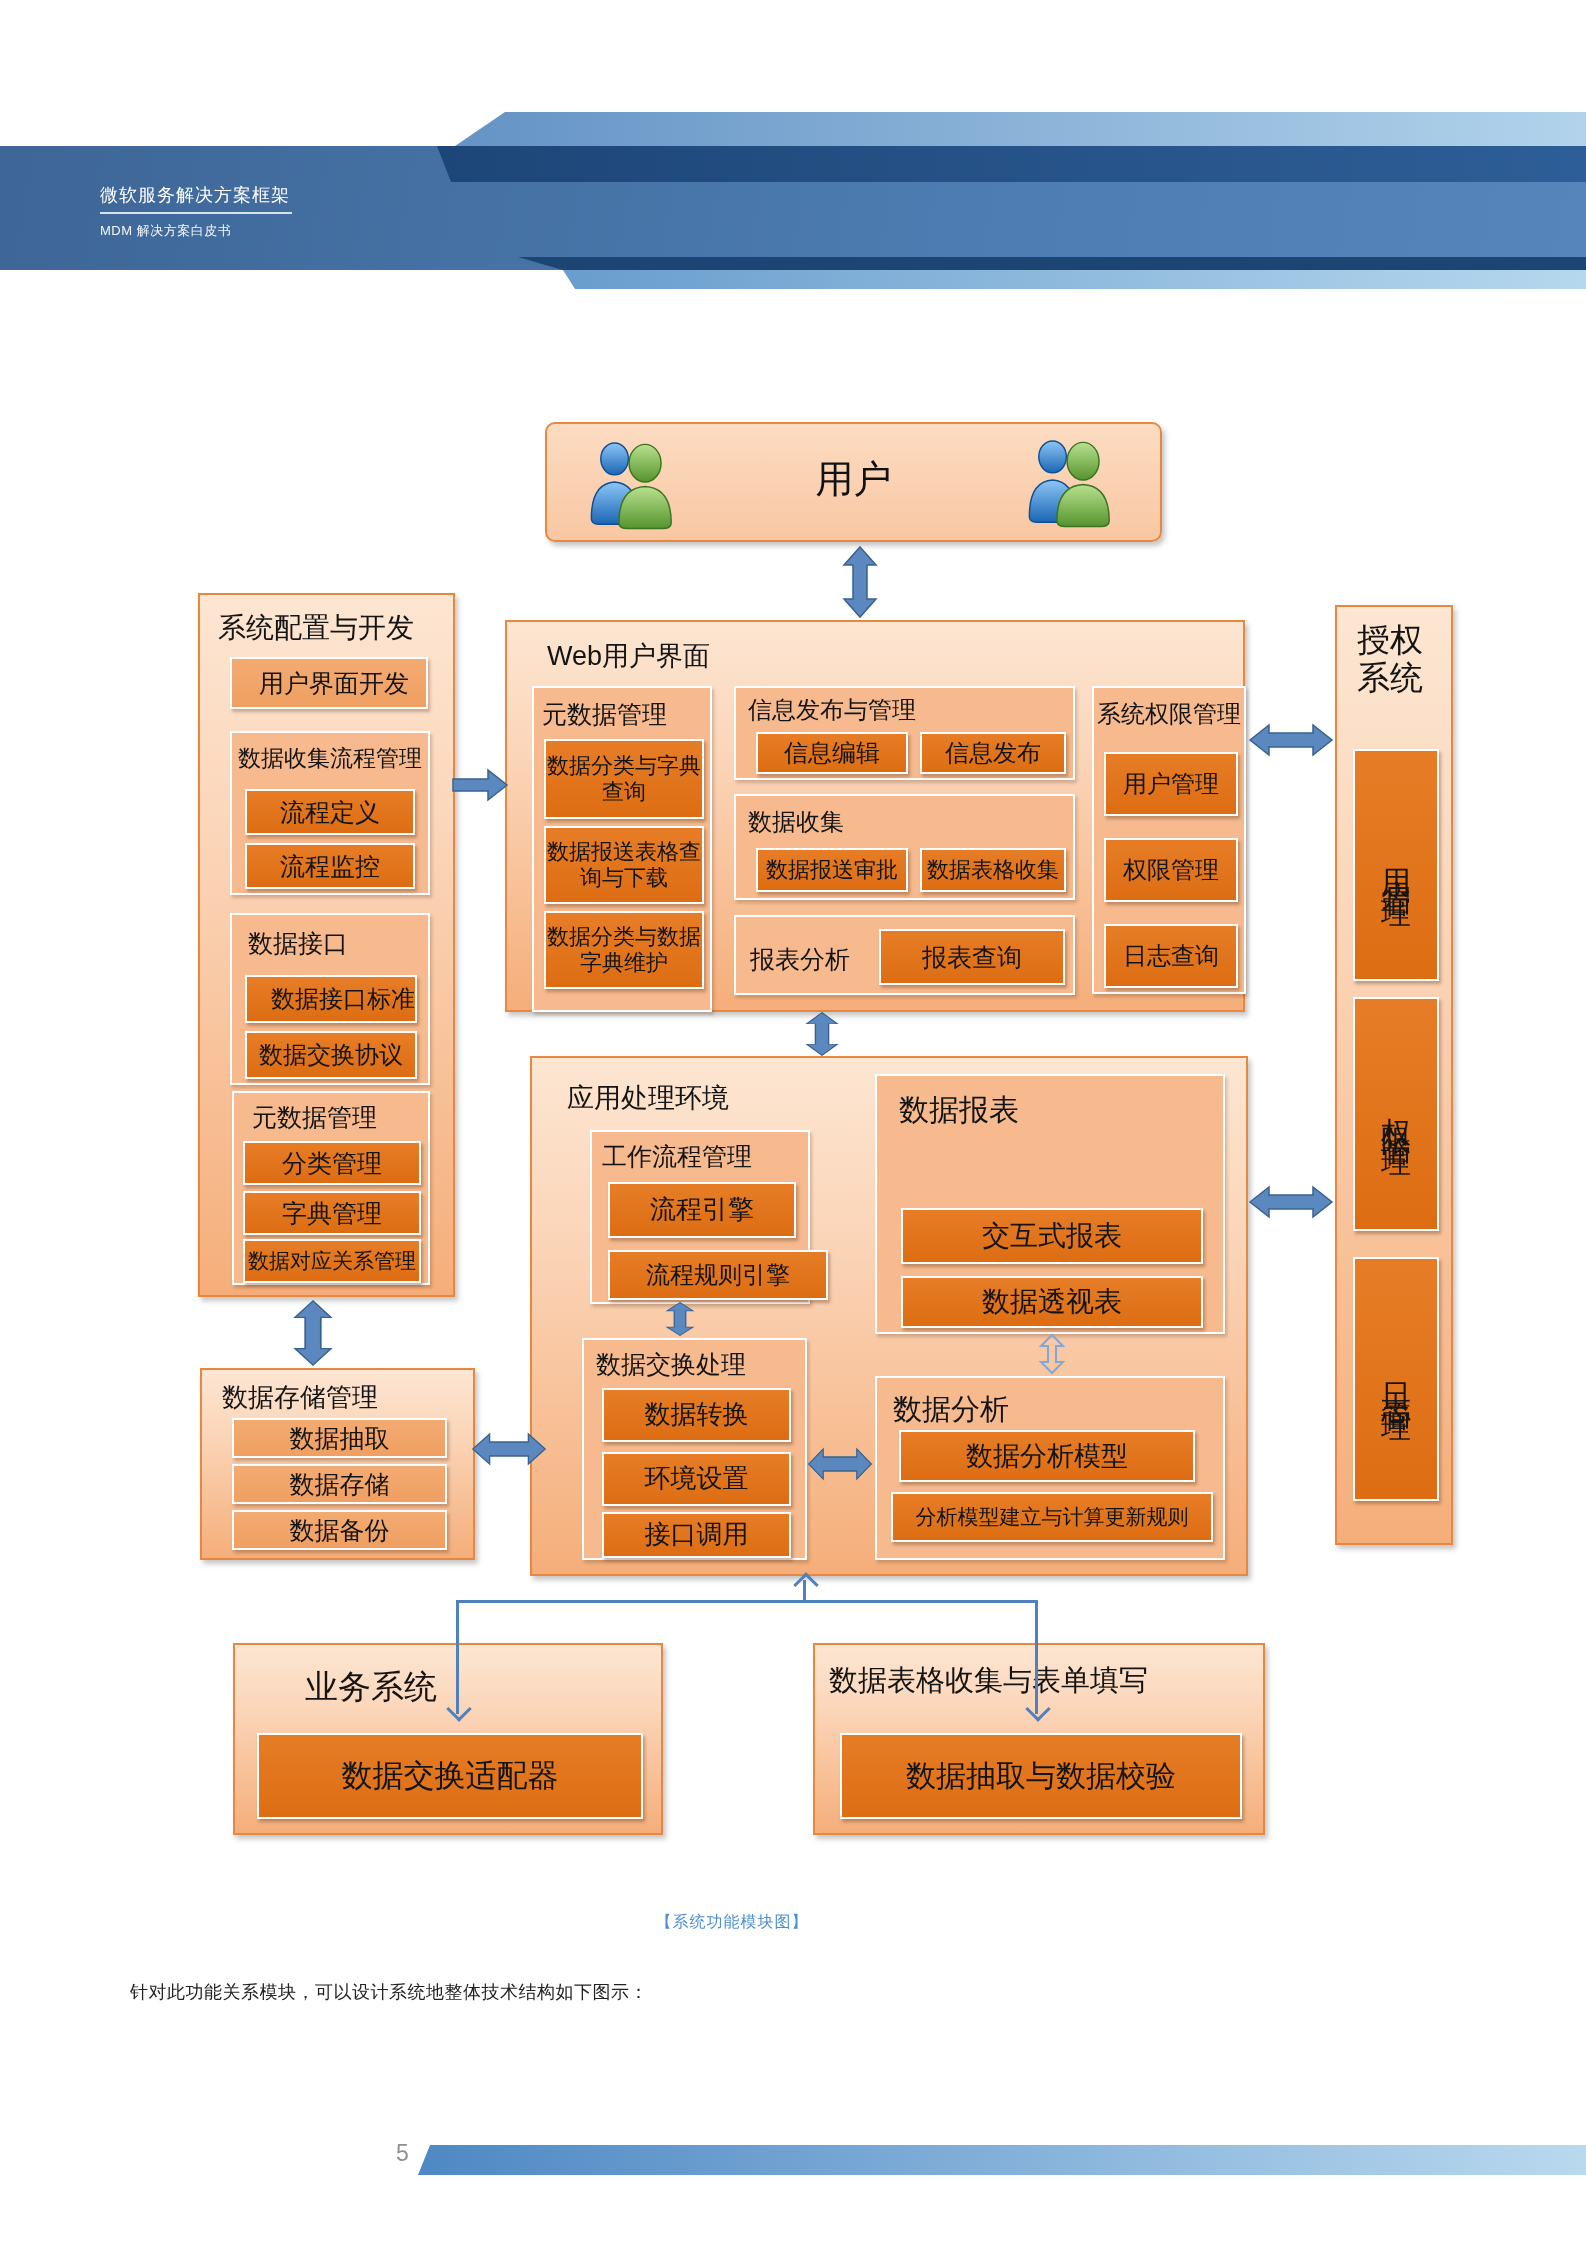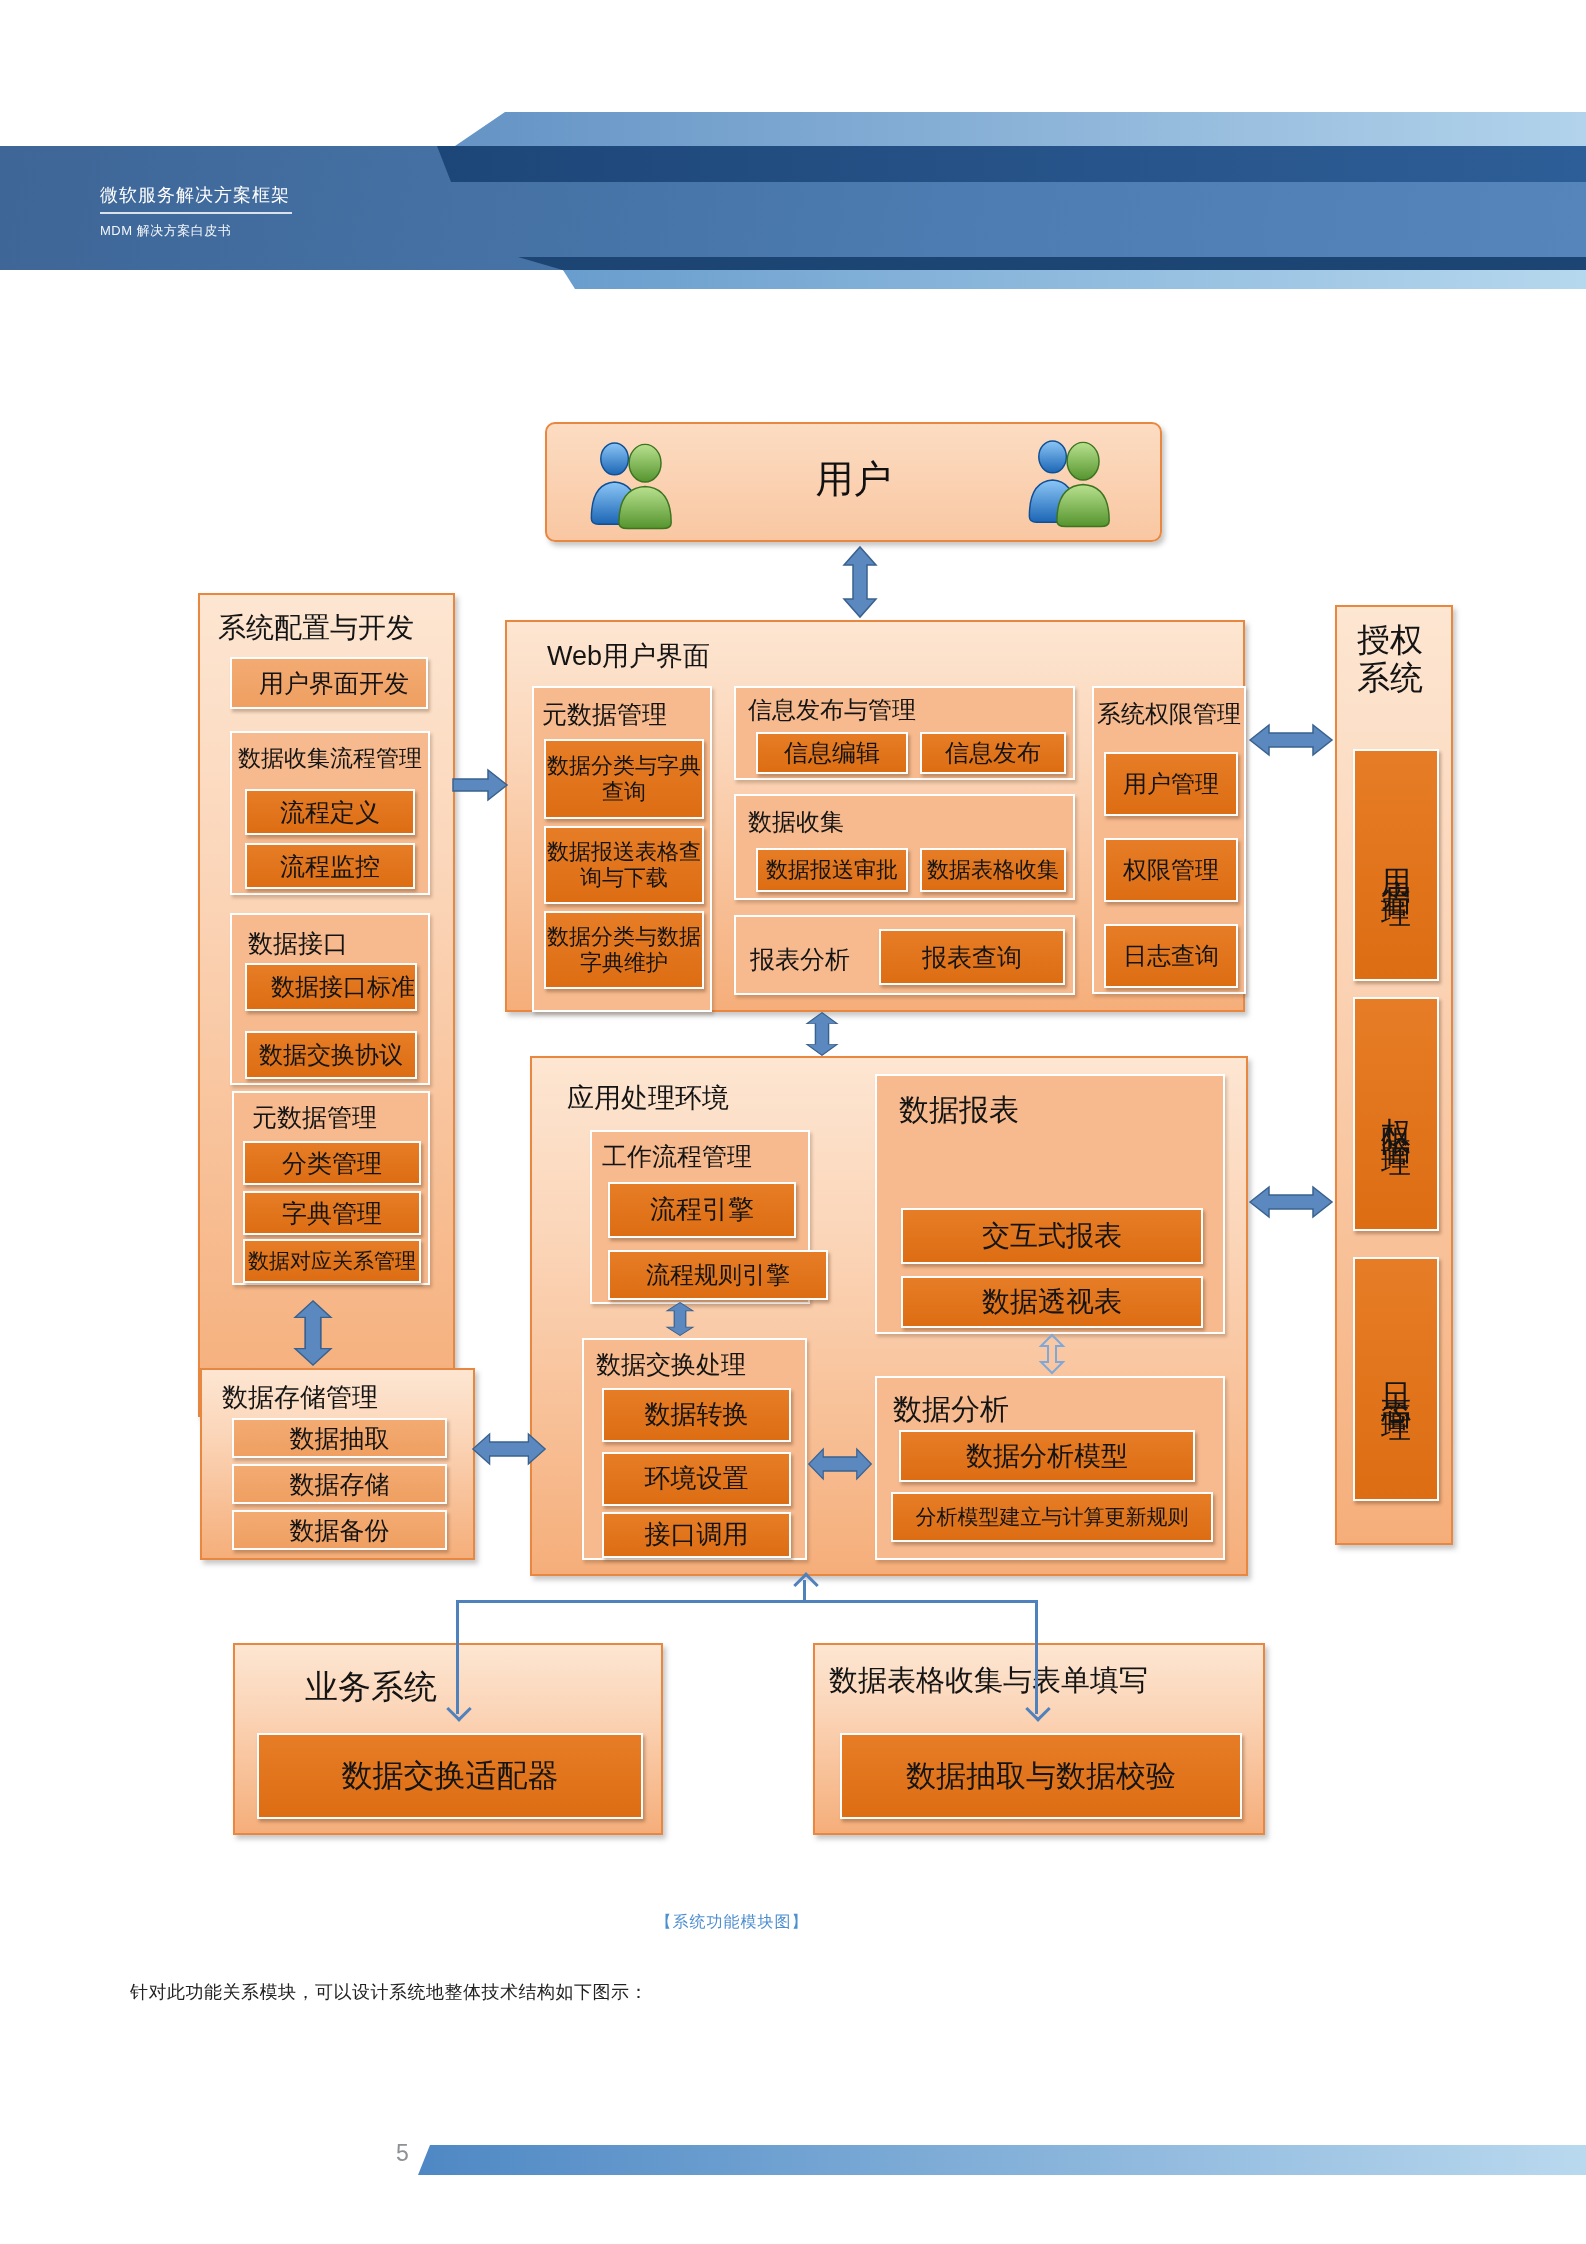--- a/index.html
+++ b/index.html
@@ -85,33 +85,33 @@
     </svg>
     <div class="abs" style="left:0;top:30px;width:100%;text-align:center;font-size:38px;">用户</div>
     <svg class="abs" style="left:470px;top:14px;" width="106" height="90" viewBox="0 0 70 62">
       <ellipse cx="23" cy="13" rx="9.5" ry="11" fill="url(#gradBlue)" stroke="#0f4f96"></ellipse>
       <path d="M7 54 Q7 30 23 29 Q39 30 39 54 Q39 58 34 58 L12 58 Q7 58 7 54 Z" fill="url(#gradBlue)" stroke="#0f4f96"></path>
       <ellipse cx="44" cy="16" rx="11" ry="13" fill="url(#gradGreen)" stroke="#3c741f"></ellipse>
       <path d="M26 57 Q26 33 44 32 Q62 33 62 57 Q62 61 56 61 L32 61 Q26 61 26 57 Z" fill="url(#gradGreen)" stroke="#3c741f"></path>
     </svg>
   </div>
 
-  <div class="panel" style="left:198px;top:593px;width:257px;height:824px;">
+  <div class="panel" style="left:198px;top:593px;width:257px;height:704px;">
     <div class="ptitle" style="left:18px;top:14px;font-size:28px;">系统配置与开发</div>
     <div class="mid" style="left:30px;top:62px;width:198px;height:52px;font-size:25px;padding-left:10px;">用户界面开发</div>
 
     <div class="group" style="left:30px;top:136px;width:200px;height:164px;">
       <div class="glabel" style="left:6px;top:10px;font-size:23px;">数据收集流程管理</div>
       <div class="leaf" style="left:13px;top:56px;width:170px;height:46px;font-size:25px;">流程定义</div>
       <div class="leaf" style="left:13px;top:110px;width:170px;height:46px;font-size:25px;">流程监控</div>
     </div>
 
     <div class="group" style="left:30px;top:318px;width:200px;height:172px;">
       <div class="glabel" style="left:16px;top:12px;font-size:25px;">数据接口</div>
-      <div class="leaf" style="left:13px;top:48px;width:172px;height:48px;font-size:24px;padding-left:24px;">数据接口标准</div>
+      <div class="leaf" style="left:13px;top:60px;width:172px;height:48px;font-size:24px;padding-left:24px;">数据接口标准</div>
       <div class="leaf" style="left:13px;top:116px;width:172px;height:48px;font-size:24px;">数据交换协议</div>
     </div>
 
     <div class="group" style="left:32px;top:496px;width:198px;height:194px;">
       <div class="glabel" style="left:18px;top:8px;font-size:25px;">元数据管理</div>
       <div class="leaf" style="left:9px;top:48px;width:178px;height:44px;font-size:25px;">分类管理</div>
       <div class="leaf" style="left:9px;top:98px;width:178px;height:44px;font-size:25px;">字典管理</div>
       <div class="leaf" style="left:9px;top:146px;width:178px;height:44px;font-size:21px;">数据对应关系管理</div>
     </div>
   </div>

